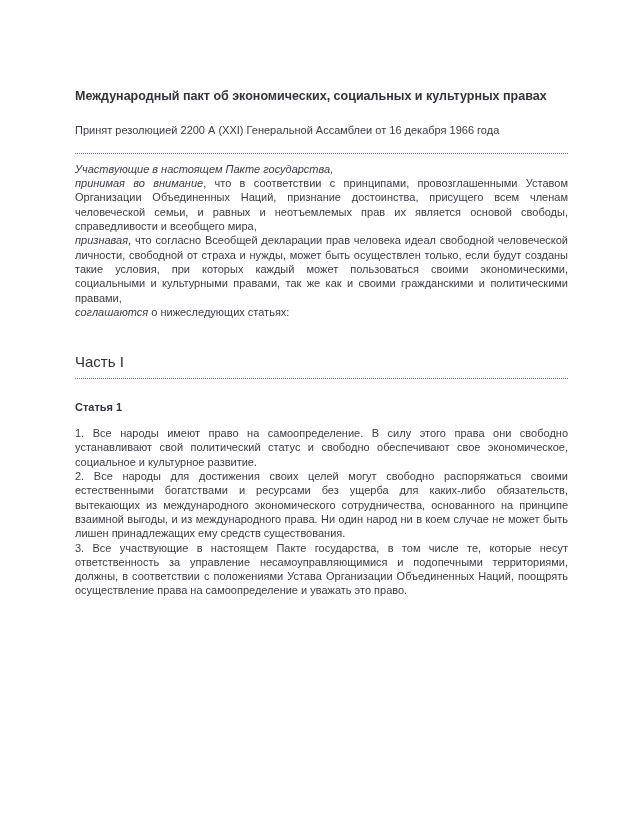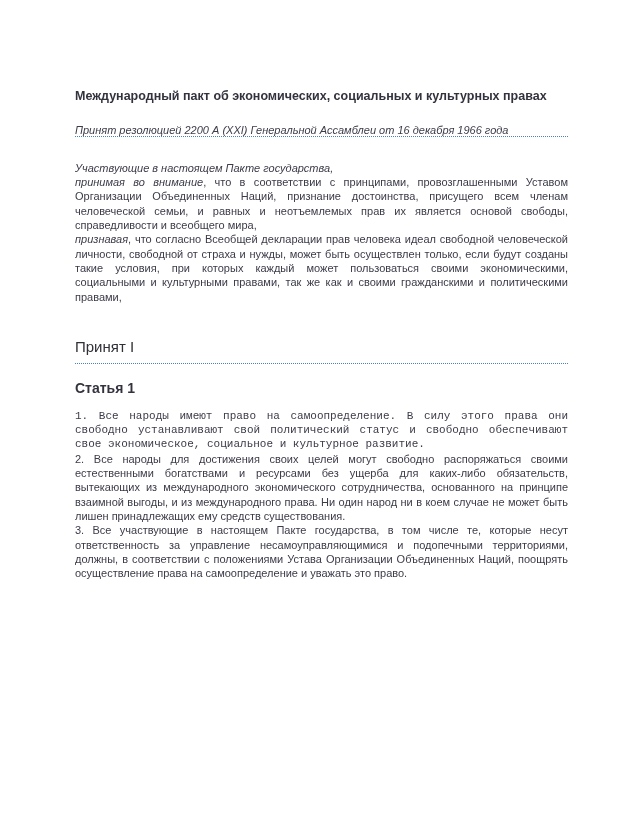--- a/index.html
+++ b/index.html
@@ -16,51 +16,51 @@
   }
   .doc-title {
     font-size: 12.5px;
     font-weight: bold;
     color: #33333f;
     line-height: 1.35;
     margin-bottom: 19px;
   }
   .doc-subtitle {
     font-size: 11px;
-    font-style: italic;
     color: #3b3b49;
+    margin-bottom: 17px;
   }
   .dotted-divider {
     border-top: 1px dotted #4a7fc1;
     height: 0;
   }
   .para {
     font-size: 11px;
     line-height: 1.3;
     text-align: justify;
     margin-top: 0;
     color: #3b3b49;
   }
-  .para.first-after-divider { margin-top: 24px; }
+  .para.first-after-divider { margin-top: 8px; }
   .lead { font-style: italic; }
   .part-heading {
     font-size: 15px;
     font-weight: normal;
     color: #303039;
     margin-top: 34px;
     margin-bottom: 7px;
     line-height: 1.2;
   }
   .article-heading {
-    font-size: 14px;
+    font-size: 11px;
     font-weight: bold;
     color: #33333f;
-    margin-top: 16px;
+    margin-top: 22px;
   }
-  .article-heading + .para { margin-top: 13px; font-family: Liberation Mono, monospace; }
+  .article-heading + .para { margin-top: 13px; }
 </style>
 </head>
 <body>
 
 <main class="page">
 
   <h1 class="doc-title">Международный пакт об экономических, социальных и культурных правах</h1>
 
   <p class="doc-subtitle">Принят резолюцией 2200 А (XXI) Генеральной Ассамблеи от 16 декабря 1966 года</p>
 
@@ -68,22 +68,23 @@
 
   <p class="para first-after-divider"><em class="lead">Участвующие в настоящем Пакте государства,</em><span></span></p>
 
   <p class="para"><em class="lead">принимая во внимание</em><span>, что в соответствии с принципами, провозглашенными Уставом Организации Объединенных Наций, признание достоинства, присущего всем членам человеческой семьи, и равных и неотъемлемых прав их является основой свободы, справедливости и всеобщего мира,</span></p>
 
 
   <p class="para"><em class="lead">признавая</em><span>, что согласно Всеобщей декларации прав человека идеал свободной человеческой личности, свободной от страха и нужды, может быть осуществлен только, если будут созданы такие условия, при которых каждый может пользоваться своими экономическими, социальными и культурными правами, так же как и своими гражданскими и политическими правами,</span></p>
 
 
 
+  <p class="para"><em class="lead">соглашаются</em><span> о нижеследующих статьях:</span></p>
 
-  <h2 class="part-heading">Принят I</h2>
+  <h2 class="part-heading">Часть I</h2>
   <div class="dotted-divider"></div>
 
   <h3 class="article-heading">Статья 1</h3>
 
   <p class="para">1. Все народы имеют право на самоопределение. В силу этого права они свободно устанавливают свой политический статус и свободно обеспечивают свое экономическое, социальное и культурное развитие.</p>
 
   <p class="para">2. Все народы для достижения своих целей могут свободно распоряжаться своими естественными богатствами и ресурсами без ущерба для каких-либо обязательств, вытекающих из международного экономического сотрудничества, основанного на принципе взаимной выгоды, и из международного права. Ни один народ ни в коем случае не может быть лишен принадлежащих ему средств существования.</p>
 
   <p class="para">3. Все участвующие в настоящем Пакте государства, в том числе те, которые несут ответственность за управление несамоуправляющимися и подопечными территориями, должны, в соответствии с положениями Устава Организации Объединенных Наций, поощрять осуществление права на самоопределение и уважать это право.</p>
 

